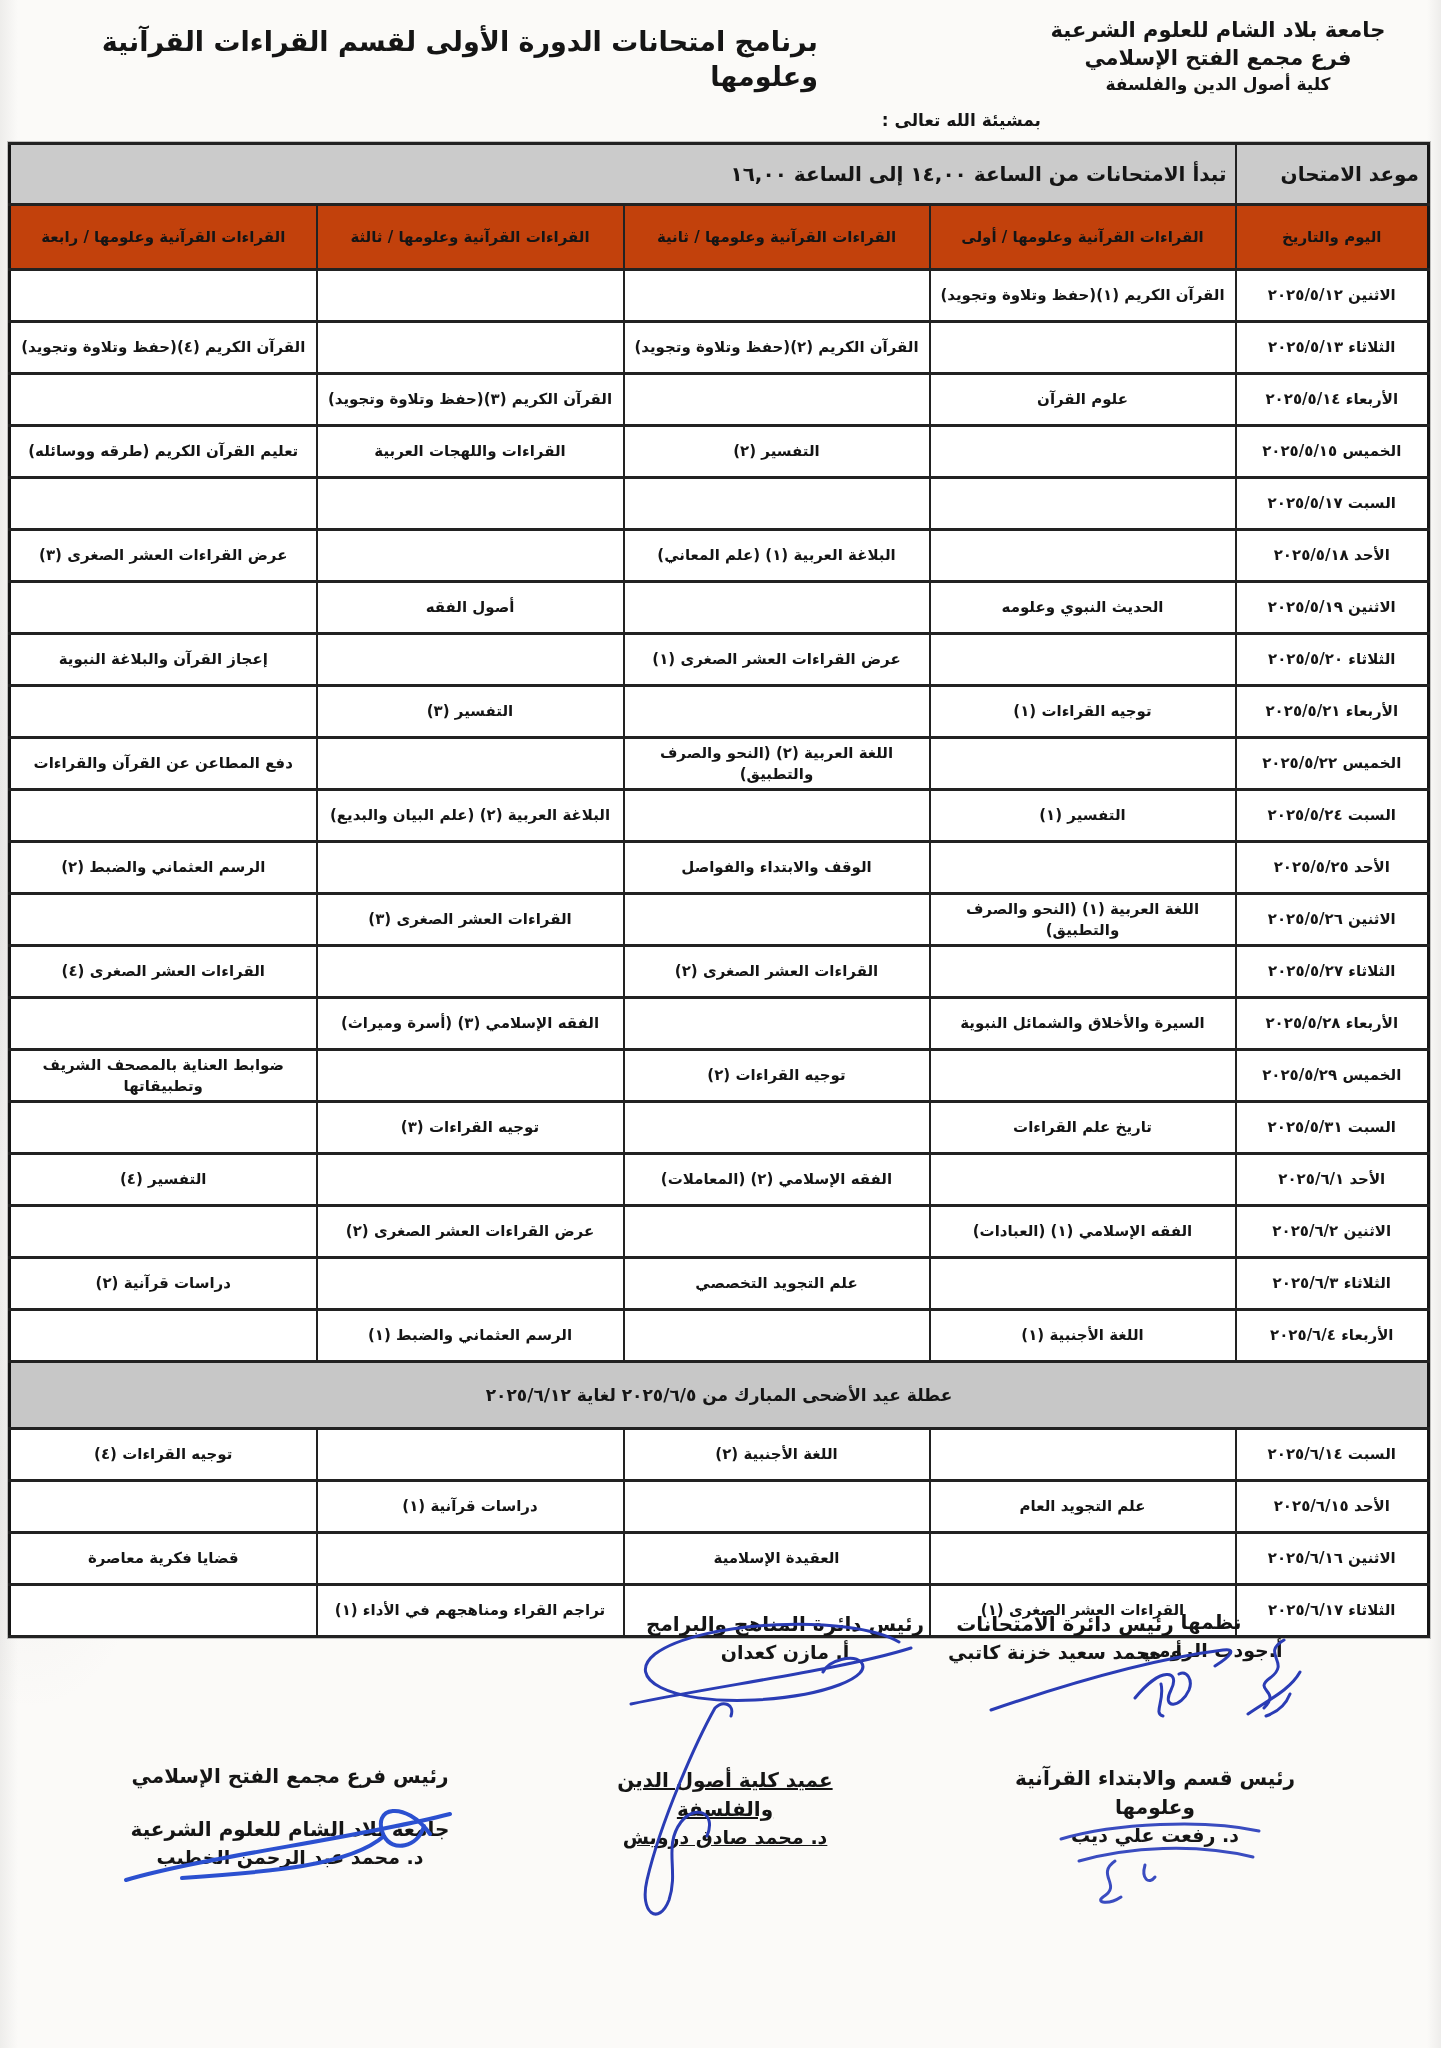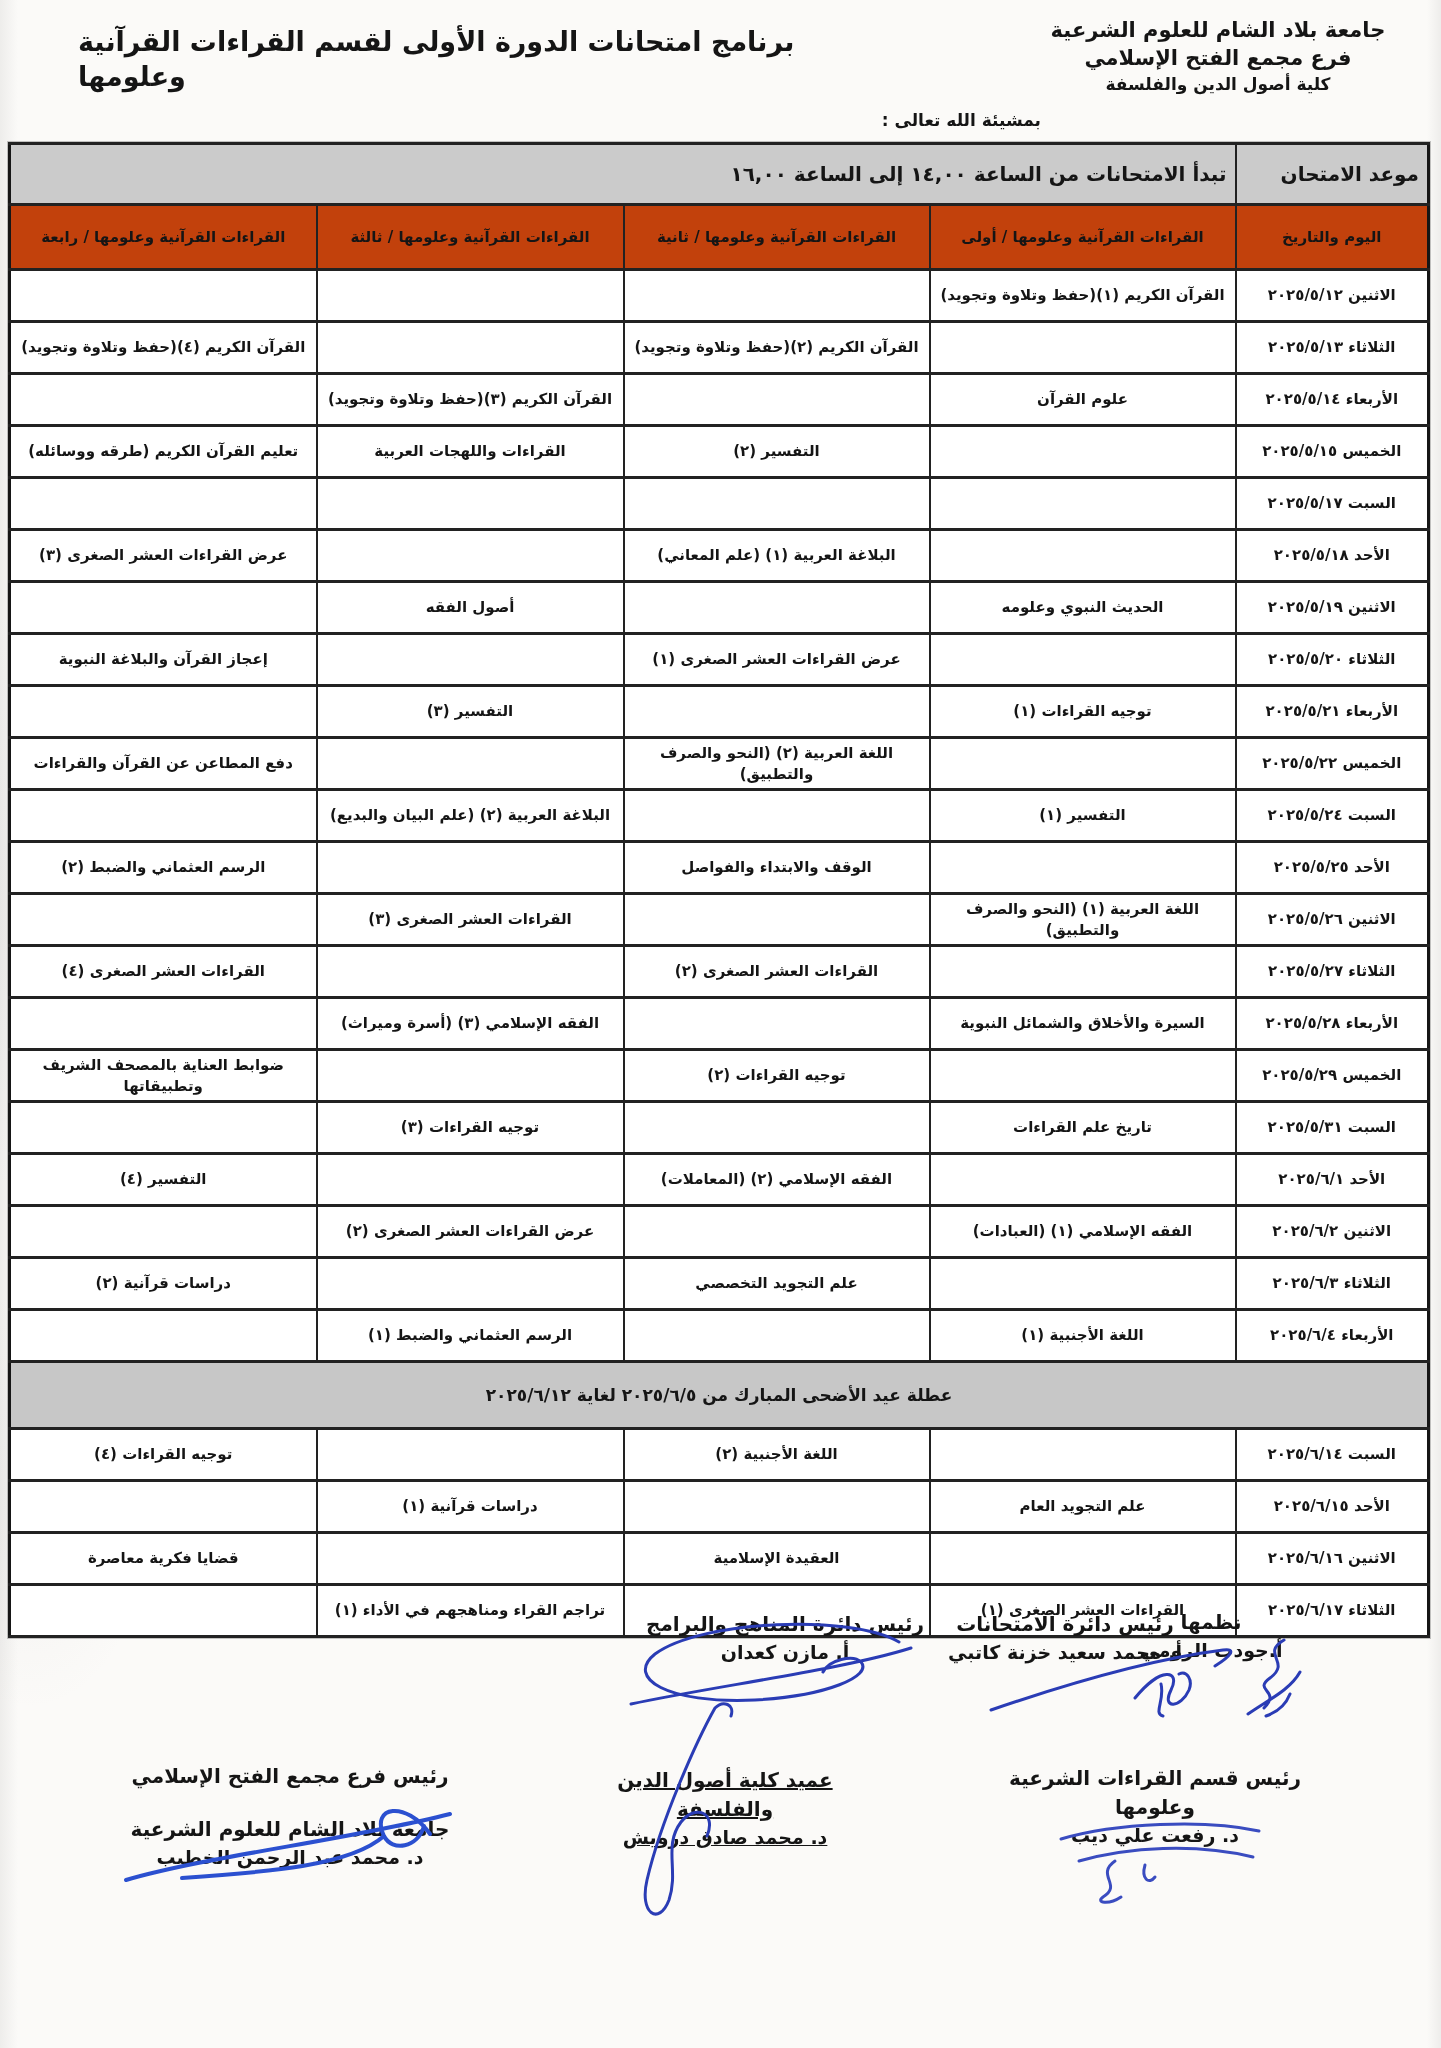--- a/index.html
+++ b/index.html
@@ -20,21 +20,21 @@
   }
   
   .uni-block {
     position:absolute; top:16px; right:28px; width:390px;
     text-align:center; font-weight:700; line-height:1.35;
   }
   .uni-line-1, .uni-line-2 { font-size:21px; }
   .uni-line-3 { font-size:17px; }
   .title-block {
     position:absolute; top:24px; left:78px; width:740px;
-    text-align:left; font-weight:700;
+    text-align:right; font-weight:700;
   }
   .title-1 { font-size:27px; line-height:1.3; }
   .title-2 { font-size:25px; line-height:1.4; }
   .invocation {
     position:absolute; top:110px; right:400px; width:200px;
     font-size:17px; font-weight:700; text-align:right;
   }
   
   .exam-table {
     position:absolute; top:142px; right:11px;
@@ -308,21 +308,21 @@
 
 <div class="sig-block" id="sig-curricula">
   <div class="sig-title">رئيس دائرة المناهج والبرامج</div>
   <div class="sig-name">أ. مازن كعدان</div>
 </div>
 <svg class="sig-svg" style="top:1612px; left:615px;" width="310" height="100" viewBox="0 0 310 100">
   <path d="M284,30 C236,2 86,8 40,42 C10,66 52,92 140,88 C212,84 258,64 246,50 C238,42 214,48 208,60 M16,92 C100,74 226,58 296,36" fill="none" stroke="#2a3cb5" stroke-width="3" stroke-linecap="round"></path>
 </svg>
 
 <div class="sig-block" id="sig-readings-head">
-  <div class="sig-title">رئيس قسم القراءات الشرعية وعلومها</div>
+  <div class="sig-title">رئيس قسم والابتداء القرآنية وعلومها</div>
   <div class="sig-name">د. رفعت علي ديب</div>
 </div>
 <svg class="sig-svg" style="top:1815px; left:1045px;" width="230" height="90" viewBox="0 0 230 90">
   <path d="M214,16 C160,4 70,8 16,24 M208,42 C150,28 84,32 34,46 M70,46 C50,60 78,70 58,82 C50,88 64,90 76,82 M100,50 C96,64 104,70 110,62" fill="none" stroke="#3a4cc0" stroke-width="3" stroke-linecap="round"></path>
 </svg>
 
 <div class="sig-block" id="sig-dean">
   <div class="sig-title">عميد كلية أصول الدين والفلسفة</div>
   <div class="sig-name">د. محمد صادق درويش</div>
 </div>

